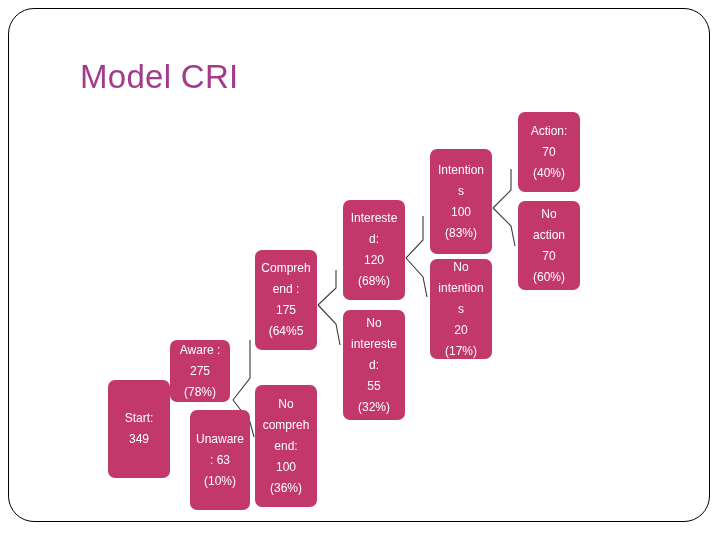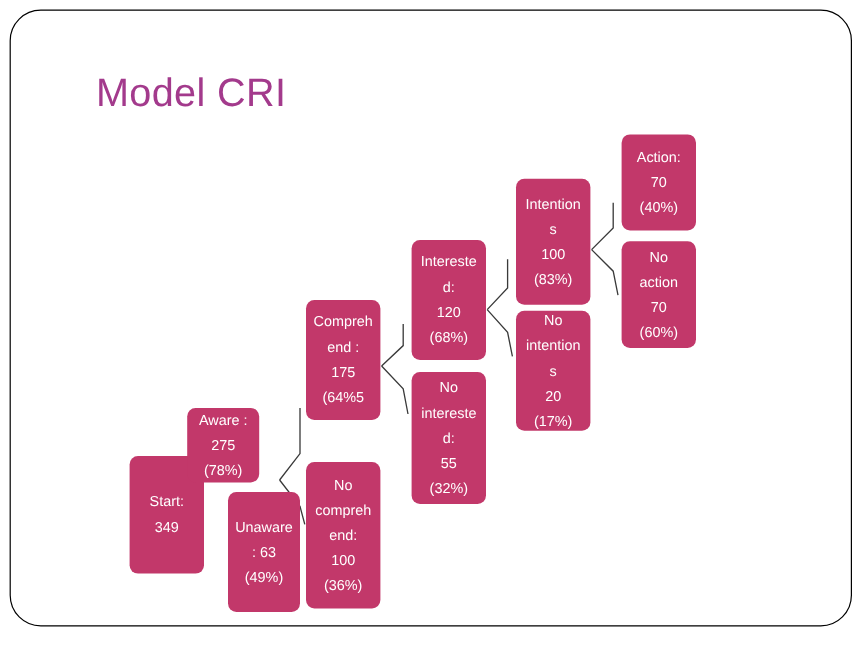--- a/index.html
+++ b/index.html
@@ -84,30 +84,30 @@
       <path d="M493 208 L511 190 L511 169"></path>
       <path d="M493 208 L511 226 L515 246"></path>
     </g>
   </svg>
 
   <div class="node" style="left:80px; top:380px; width:62px; height:98px;margin-left:28px;">
     <span class="ln">Start:</span>
     <span class="ln">349</span>
   </div>
 
-  <div class="node" style="left:156px; top:340px; width:60px; height:62px;">
+  <div class="node" style="left:170px; top:340px; width:60px; height:62px;">
     <span class="ln">Aware :</span>
     <span class="ln">275</span>
     <span class="ln">(78%)</span>
   </div>
 
   <div class="node" style="left:170px; top:410px; width:60px; height:100px;margin-left:20px;">
     <span class="ln">Unaware</span>
     <span class="ln">: 63</span>
-    <span class="ln">(49%)</span>
+    <span class="ln">(10%)</span>
   </div>
 
   <div class="node" style="left:255px; top:250px; width:62px; height:100px;">
     <span class="ln">Compreh</span>
     <span class="ln">end :</span>
     <span class="ln">175</span>
     <span class="ln">(64%5</span>
   </div>
 
   <div class="node" style="left:255px; top:385px; width:62px; height:122px;">

